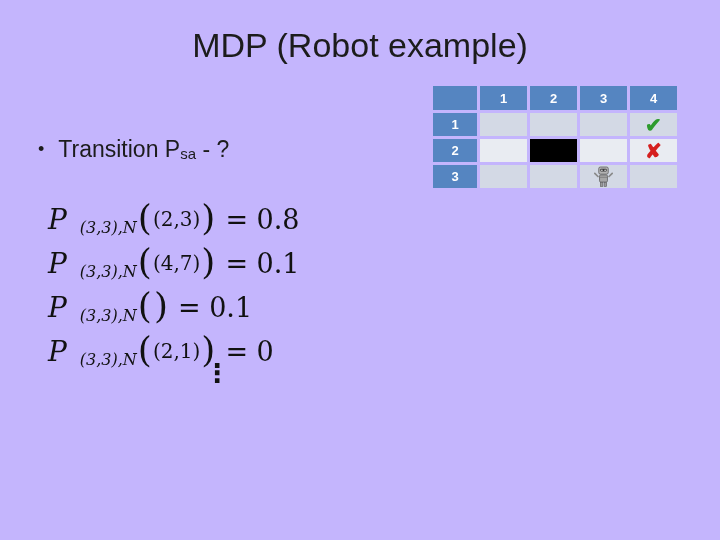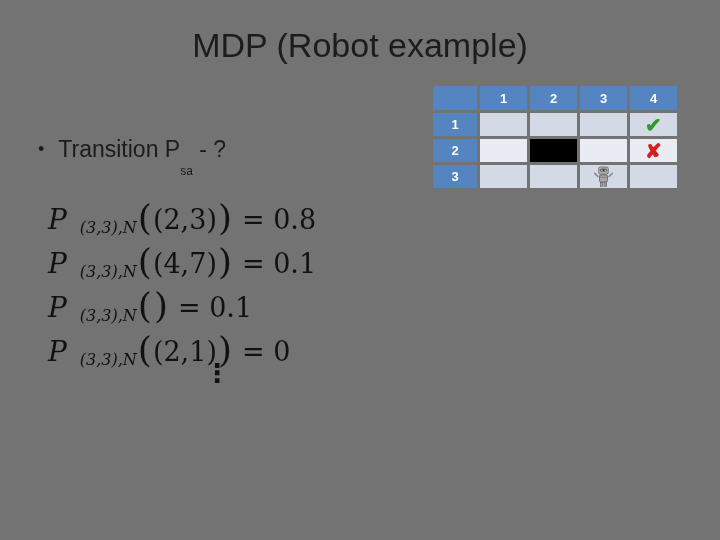--- a/index.html
+++ b/index.html
@@ -1,38 +1,38 @@
 <!DOCTYPE html>
 <html><head>
 <meta charset="utf-8">
 <style>
   html,body{margin:0;padding:0;}
   body{
     width:720px;height:540px;position:relative;overflow:hidden;
     background:#ffffff;
     font-family:"Liberation Sans",sans-serif;
   }
-  .slide{position:absolute;inset:0;background:#737373;}
+  .slide{position:absolute;inset:0;background:#c4b5fd;}
 
   
   .title{
     position:absolute;top:26px;left:0;right:0;
     text-align:center;
     font-size:34px;color:#1c1c1c;
     font-family:"Liberation Sans",sans-serif;
   }
 
   
   .bullet-line{
     position:absolute;left:38px;top:136px;
     font-size:23px;color:#1c1c1c;
     display:flex;align-items:baseline;
   }
   .bullet-marker{font-size:18px;margin-right:14px;position:relative;top:-2px;}
-  .bullet-sub{font-size:12px;position:relative;top:18px;}
+  .bullet-sub{font-size:15px;position:relative;top:2px;}
 
   
   .grid{
     position:absolute;left:433px;top:86px;
     display:grid;
     grid-template-columns:44px 47px 47px 47px 47px;
     grid-template-rows:24px 23px 23px 23px;
     gap:3px;
   }
   .gc{
@@ -50,21 +50,21 @@
   
   .formulas{
     position:absolute;left:48px;top:197px;
     font-family:"DejaVu Serif",serif;
     color:#111111;
   }
   .formula{height:44px;display:flex;align-items:center;}
   .fp{font-style:italic;font-size:28px;}
   .fsub{font-style:italic;font-size:16px;position:relative;top:8px;margin-left:13px;}
   .fbig{font-size:36px;font-weight:400;position:relative;top:-2px;margin:0 1px;}
-  .finner{font-size:27px;}
+  .finner{font-size:20px;}
   .feq{font-size:27px;margin-left:9px;text-align:center;}
 
   .vdots{
     position:absolute;left:204px;top:358px;
     font-family:"DejaVu Sans",sans-serif;
     font-size:26px;font-weight:bold;color:#111111;
   }
 </style>
 </head>
 <body>

